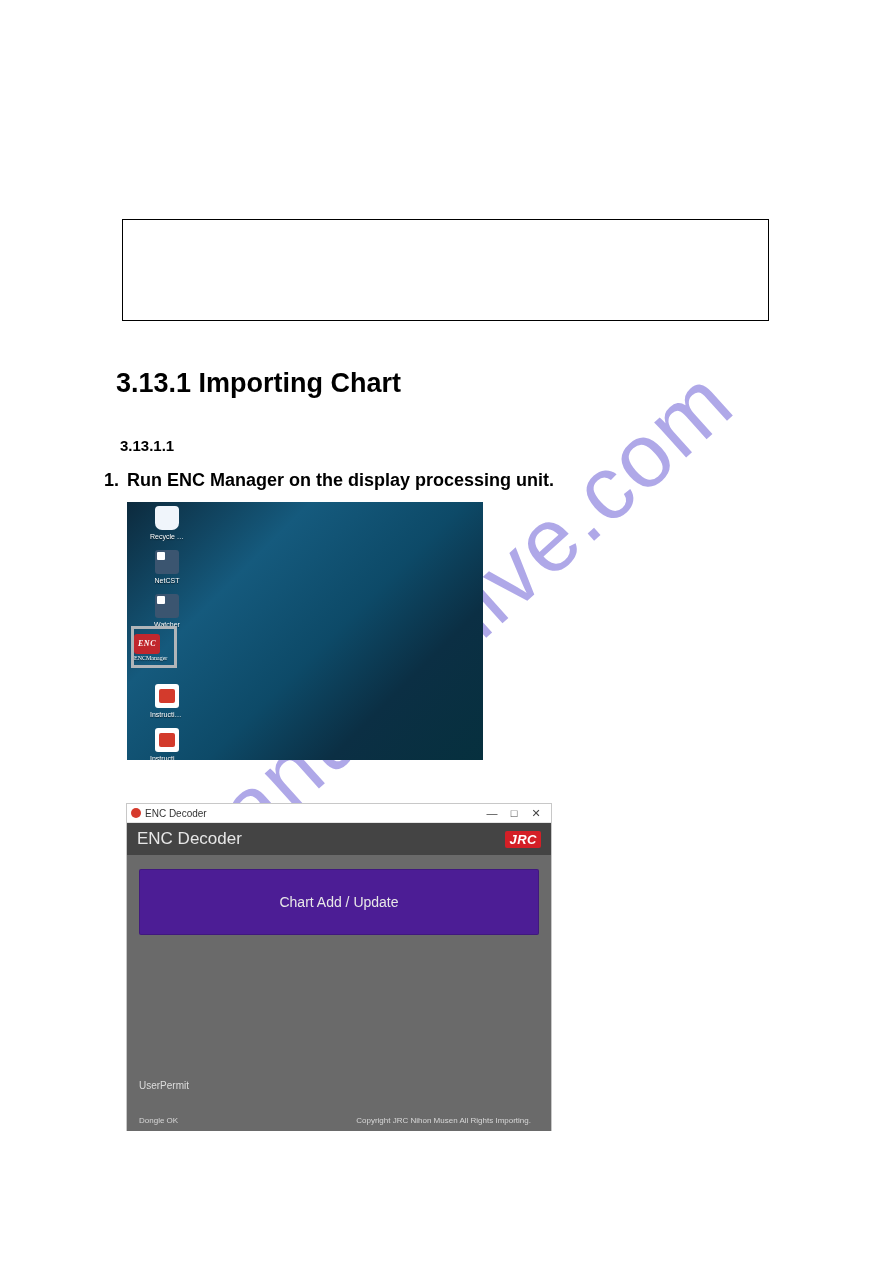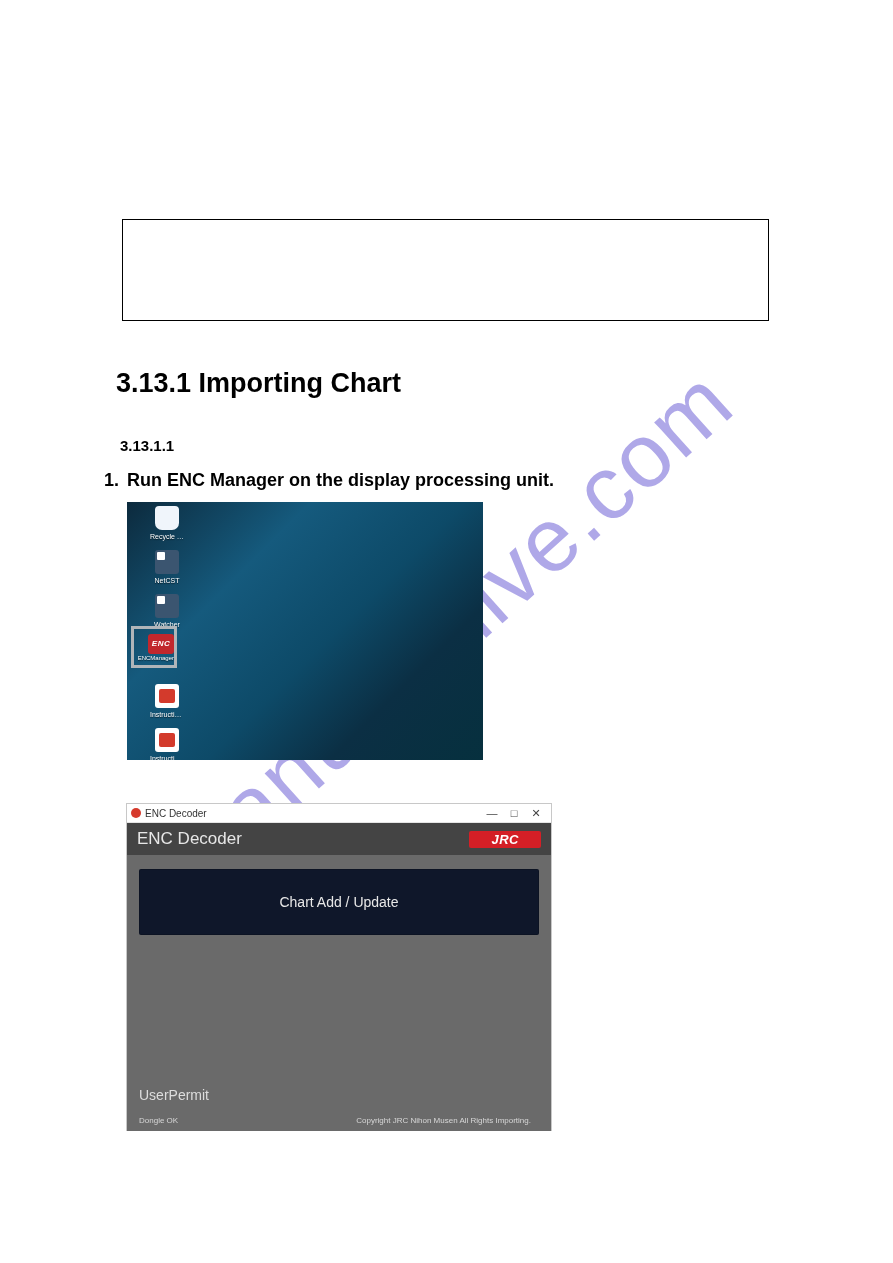--- a/index.html
+++ b/index.html
@@ -96,21 +96,21 @@
     text-shadow:0 1px 1px rgba(0,0,0,.6);
     white-space:nowrap;overflow:hidden;text-overflow:ellipsis;
   }
   .desk-row { height:44px; display:flex; flex-direction:column; align-items:center; justify-content:flex-start;}
   .enc-highlight {
     position:absolute;
     left:4px; top:124px;
     width:46px; height:42px;
     border:3px solid #b0b5b9;
     box-sizing:border-box;
-    display:flex;flex-direction:column;align-items:flex-end;justify-content:center;
+    display:flex;flex-direction:column;align-items:flex-start;justify-content:center;font-family:Liberation Serif, serif;
   }
   .enc-highlight .enc-ico {
     width:26px;height:20px;
     background:#c1272d;border-radius:3px;
     display:flex;align-items:center;justify-content:center;
     color:#fff;font-size:8px;font-weight:bold;font-style:italic;letter-spacing:.5px;
   }
   .enc-highlight .enc-sub {
     margin-top:1px;font-size:6px;color:#fff;text-shadow:0 1px 1px rgba(0,0,0,.6);
   }
@@ -142,46 +142,46 @@
   .win-titlebar .tb-btn{
     width:22px;text-align:center;font-size:11px;color:#444;line-height:18px;
   }
   .win-body-dark{
     height:32px;background:#444;display:flex;align-items:center;
     padding:0 10px;justify-content:space-between;
   }
   .win-body-dark .wtitle{color:#e7e7e7;font-size:17px;font-weight:300;}
   .jrc-badge{
     background:#d41f26;color:#fff;font-weight:900;font-size:13px;
-    padding:1px 22px;border-radius:2px;letter-spacing:.5px;
+    padding:1px 4px;border-radius:2px;letter-spacing:.5px;
     font-style:italic;
   }
   .win-main{
     background:#6a6a6a;
     height:calc(100% - 18px - 32px);
     padding:14px 12px 0 12px;
     box-sizing:border-box;
     display:flex;flex-direction:column;
     color:#e6e6e6;
     position:relative;
   }
   .big-btn{
-    background:#0f172a;
+    background:#4c1d95;
     height:66px;
     border-radius:2px;
     display:flex;align-items:center;justify-content:center;
     font-size:14px;color:#e8e8e8;
     margin-bottom:14px;
     box-shadow: inset 0 0 0 1px rgba(0,0,0,.15);
     cursor:pointer;
   }
   .permit-row{
     position:absolute;left:12px;right:12px;bottom:26px;
   }
-  .permit-label{font-size:14px;color:#ddd;margin-bottom:2px;}
+  .permit-label{font-size:10px;color:#ddd;margin-bottom:14px;}
   .permit-line{display:flex;gap:6px;}
   .permit-field{
     flex:1;background:#4e4e4e;height:16px;font-size:9px;color:#e6e6e6;
     display:flex;align-items:center;padding:0 6px;border-radius:2px;
     box-shadow: inset 0 0 0 1px rgba(0,0,0,.25);
   }
   .copy-btn{
     background:#4e4e4e;height:16px;font-size:9px;color:#e6e6e6;
     display:flex;align-items:center;padding:0 10px;border-radius:2px;
     box-shadow: inset 0 0 0 1px rgba(0,0,0,.25);

